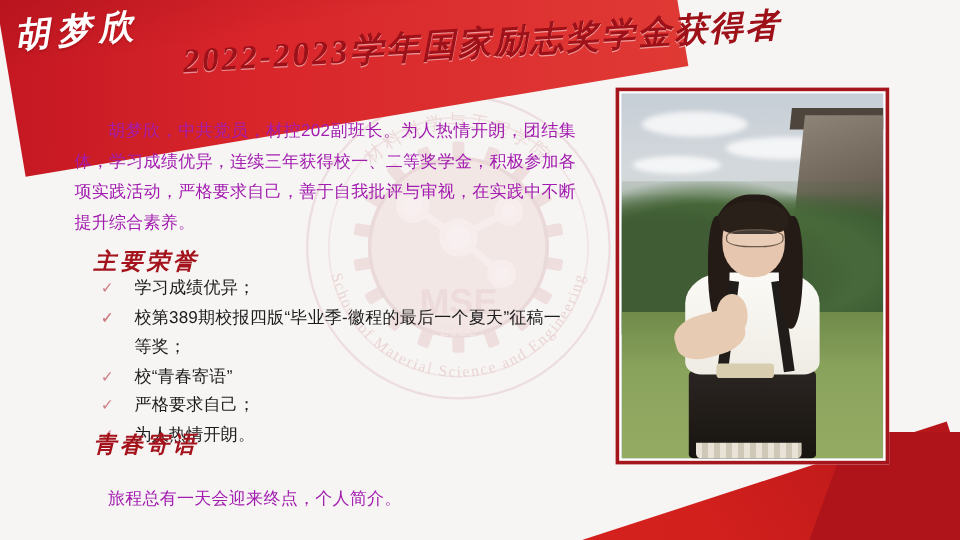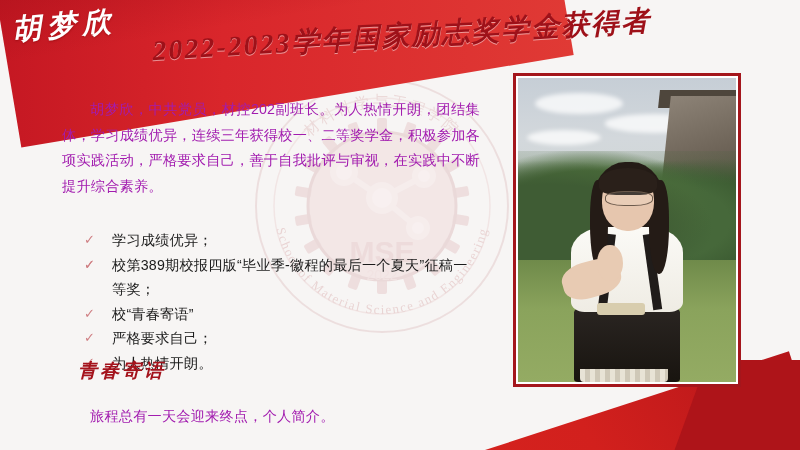--- a/index.html
+++ b/index.html
@@ -331,20 +331,21 @@
   </div>
 
   <div class="name-badge">胡梦欣</div>
 
   <div class="slide-title">2022-2023学年国家励志奖学金获得者</div>
 
   <div class="content">
 
     <div class="body-text" id="profile-text">胡梦欣，中共党员，材控202副班长。为人热情开朗，团结集体，学习成绩优异，连续三年获得校一、二等奖学金，积极参加各项实践活动，严格要求自己，善于自我批评与审视，在实践中不断提升综合素养。</div>
 
+    <div class="section-head" id="head-honors">主要荣誉</div>
     <ul class="honor-list" id="honor-list">
         <li class="honor-item"><span class="check">✓</span><span>学习成绩优异；</span></li>
         <li class="honor-item"><span class="check">✓</span></li>
         <li class="honor-item"><span class="check">✓</span><span>校第389期校报四版“毕业季-徽程的最后一个夏天”征稿一等奖；</span></li>
         <li class="honor-item"><span class="check">✓</span><span>校“青春寄语”</span></li>
         <li class="honor-item"><span class="check">✓</span><span>严格要求自己；</span></li>
         <li class="honor-item"><span class="check">✓</span><span>为人热情开朗。</span></li>
       </ul>
 
     <div class="section-head" id="head-message">青春寄语</div>

